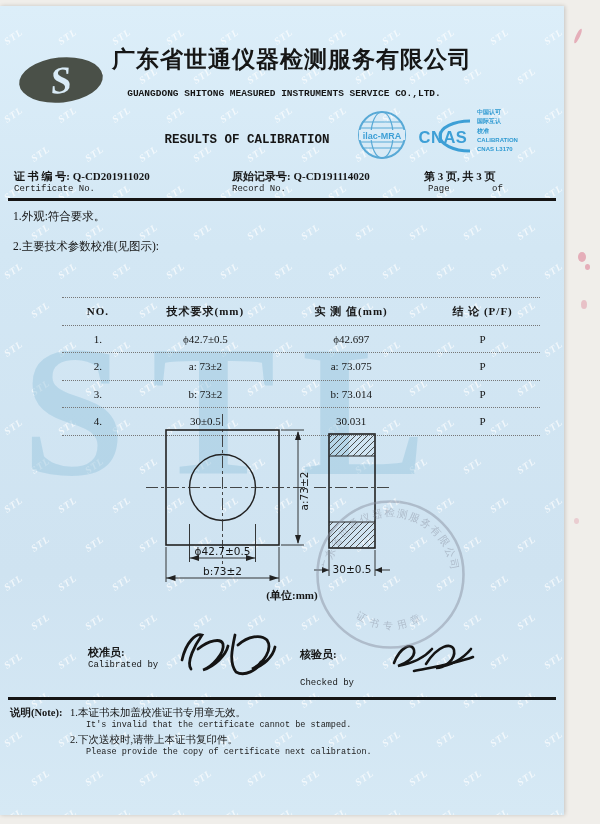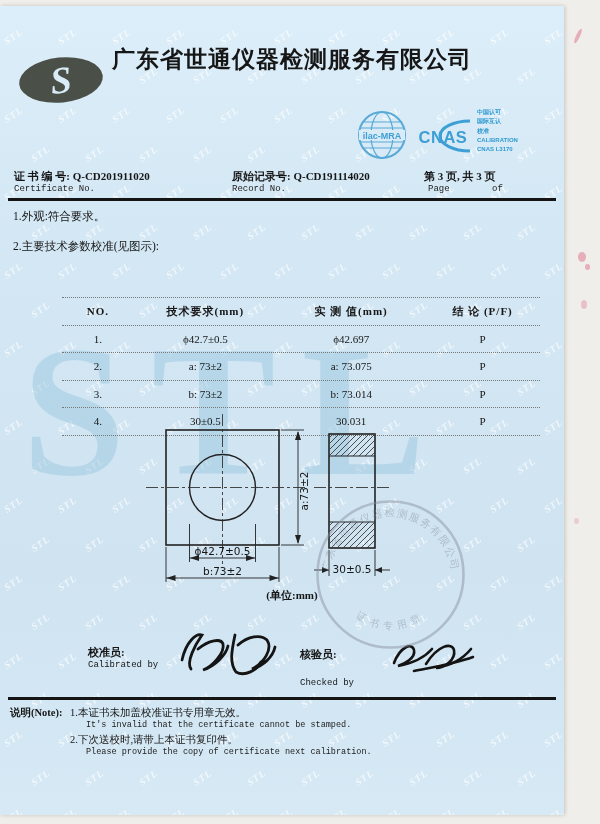--- a/index.html
+++ b/index.html
@@ -302,21 +302,23 @@
   <div class="content">
 
     <svg class="abs" style="left:14px;top:46px;" width="94" height="56" viewBox="0 0 94 56">
       <g transform="rotate(-6 47 28)">
         <ellipse cx="47" cy="28" rx="42" ry="22.5" fill="#4a5048"></ellipse>
         <text x="47" y="41" text-anchor="middle" font-family="Liberation Serif,serif" font-style="italic" font-weight="bold" font-size="38" fill="#d9ebf7">S</text>
       </g>
     </svg>
 
     <div class="abs company-cn">广东省世通仪器检测服务有限公司</div>
-
+    <div class="abs company-en">GUANGDONG SHITONG MEASURED INSTRUMENTS SERVICE CO.,LTD.</div>
+
+    <div class="abs title-en">RESULTS OF CALIBRATION</div>
 
     <svg class="abs" style="left:356px;top:103px;" width="52" height="52" viewBox="0 0 52 52">
       <circle cx="26" cy="26" r="23" fill="none" stroke="#58a9d6" stroke-width="2"></circle>
       <ellipse cx="26" cy="26" rx="11" ry="23" fill="none" stroke="#58a9d6" stroke-width="1.2"></ellipse>
       <path d="M6,13 H46 M4,19 H48 M4,33 H48 M6,39 H46" stroke="#58a9d6" stroke-width="1.2" fill="none"></path>
       <rect x="3" y="21" width="46" height="10" fill="#d9ebf7"></rect>
       <text x="26" y="29.5" text-anchor="middle" font-family="Liberation Sans,sans-serif" font-weight="bold" font-size="9" fill="#3d9fd6">ilac-MRA</text>
     </svg>
     <svg class="abs" style="left:410px;top:108px;" width="66" height="44" viewBox="0 0 66 44">
       <path d="M60,7 A30,15 0 1 0 60,37" fill="none" stroke="#3d9fd6" stroke-width="3"></path>

